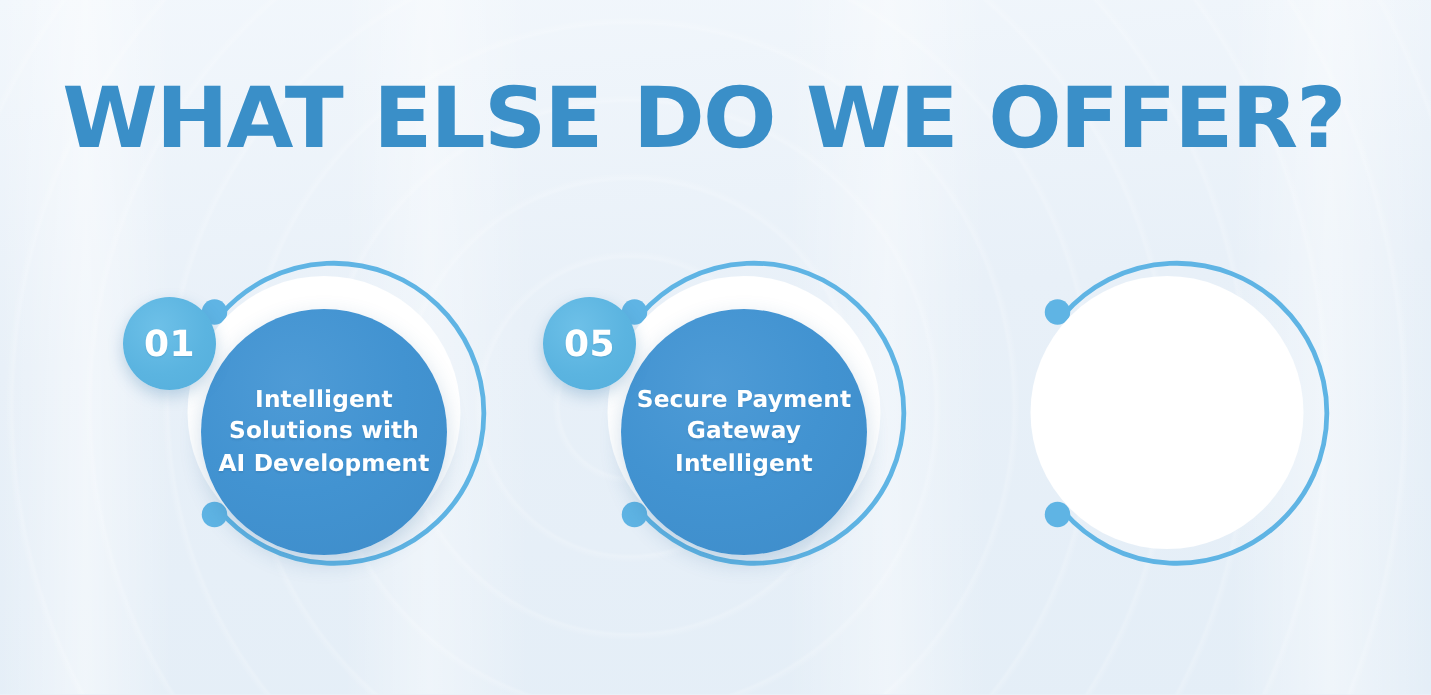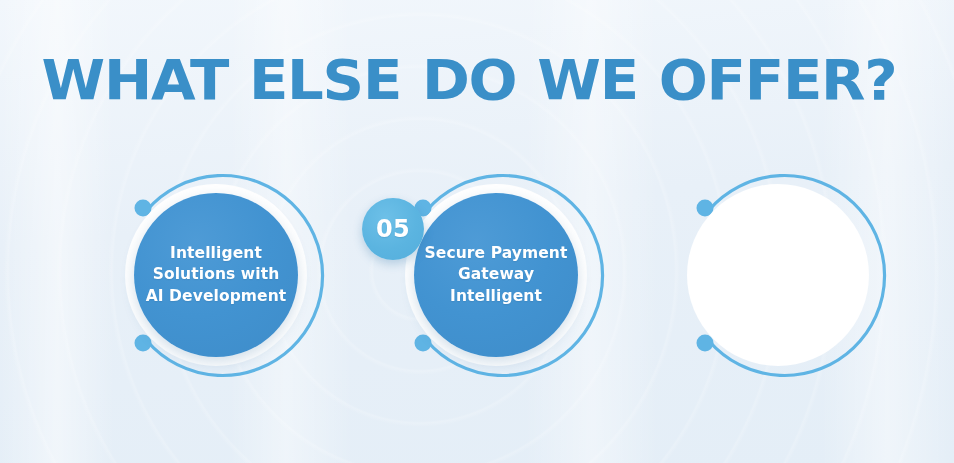--- a/index.html
+++ b/index.html
@@ -108,21 +108,21 @@
     height: 182px;
     border-radius: 50%;
     background: radial-gradient(circle at 50% 50%,
         #ffffff 0%, #ffffff 70%, rgba(255,255,255,0.55) 88%, rgba(255,255,255,0) 100%);
   }
 
   
   .disc {
     position: absolute;
     left: 58px;
-    top: 25px;
+    top: 38px;
     width: 164px;
     height: 164px;
     border-radius: 50%;
     background: radial-gradient(circle at 38% 30%, #4e9bd6 0%, #4293d1 48%, #3e8cc9 100%);
     box-shadow: 0 5px 14px rgba(46,105,155,0.22);
     display: flex;
     align-items: center;
     justify-content: center;
   }
 
@@ -180,20 +180,23 @@
                  A 100 100 0 1 1 71 173" fill="none" stroke="#5fb4e4" stroke-width="3.2" stroke-linecap="round"></path>
         <circle cx="67" cy="40" r="8.5" fill="#5fb4e4"></circle>
         <circle cx="67" cy="175" r="8.5" fill="#5fb4e4"></circle>
       </svg>
       <div class="halo"></div>
       <div class="disc">
         <div class="disc-label">Intelligent
 Solutions with
 AI Development</div>
       </div>
+      <div class="badge">
+        <span class="badge-num">01</span>
+      </div>
     </div>
 
     <div class="item" style="left:356px;">
       <svg class="ring" viewBox="0 0 250 215">
         <path d="M 71 42
                  A 100 100 0 1 1 71 173" fill="none" stroke="#5fb4e4" stroke-width="3.2" stroke-linecap="round"></path>
         <circle cx="67" cy="40" r="8.5" fill="#5fb4e4"></circle>
         <circle cx="67" cy="175" r="8.5" fill="#5fb4e4"></circle>
       </svg>
       <div class="halo"></div>

